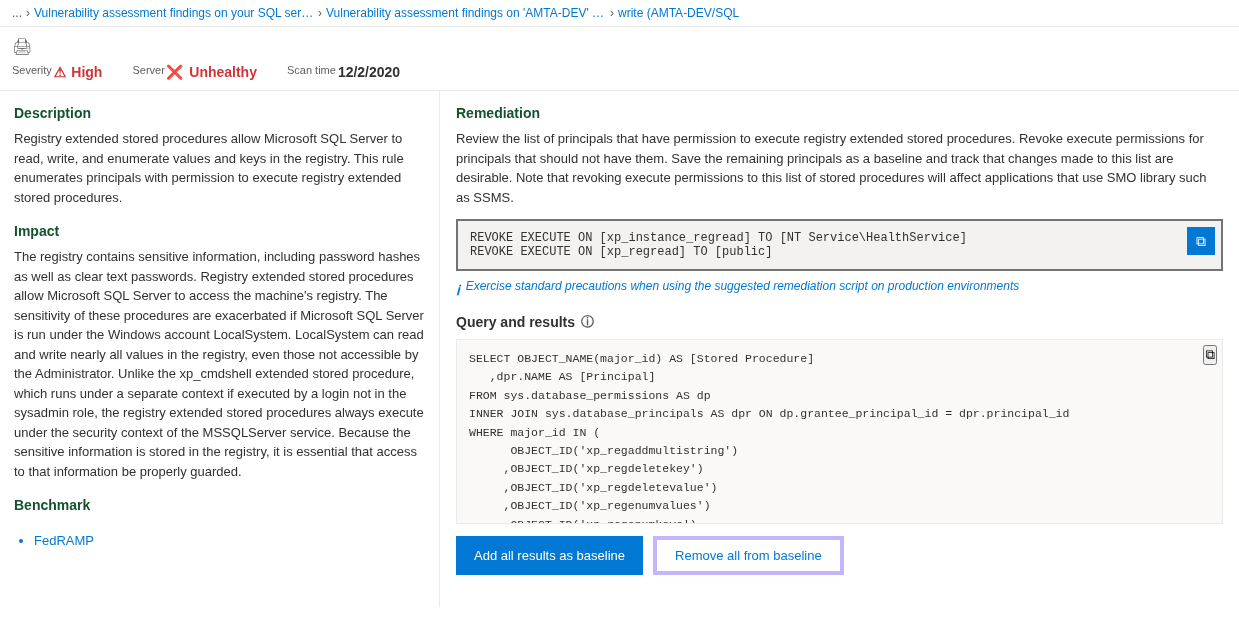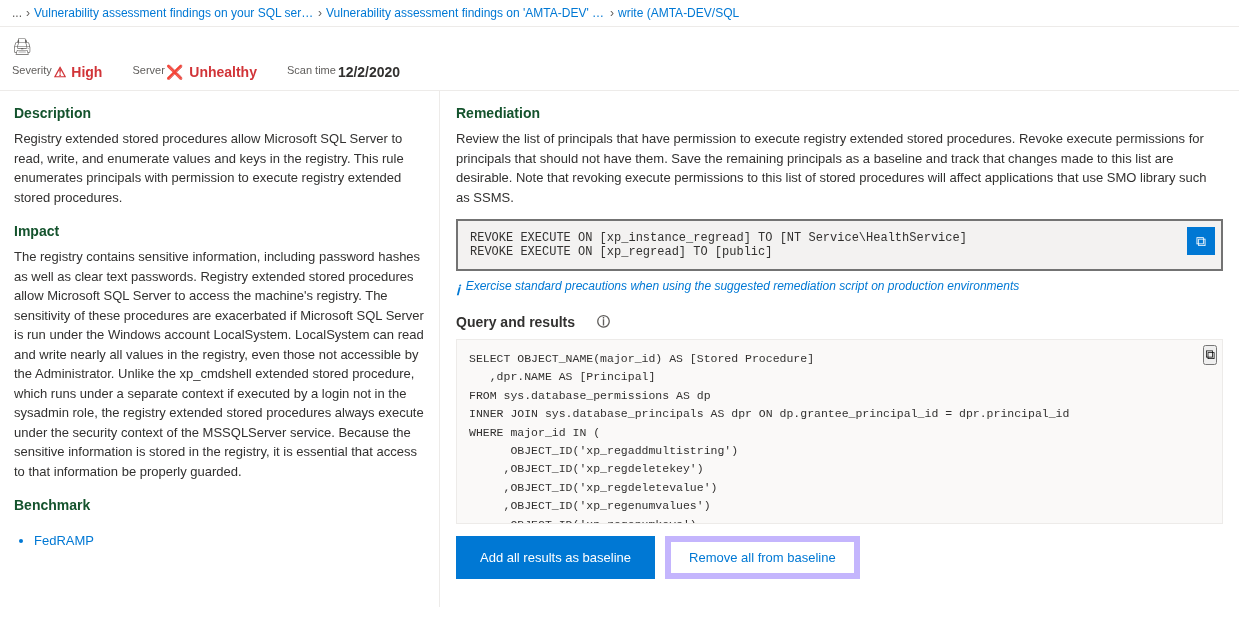--- a/index.html
+++ b/index.html
@@ -87,44 +87,44 @@
     .info-note {
       display: flex; align-items: flex-start; gap: 6px;
       font-size: 12px; color: #0078d4; font-style: italic; margin-bottom: 14px;
     }
     .info-note .info-icon {
       color: #0078d4; font-weight: bold; font-size: 14px; flex-shrink: 0; margin-top: 1px;
     }
 
     .query-section-title {
       font-size: 14px; font-weight: 600; margin-bottom: 8px;
-      display: flex; align-items: center; gap: 22px;
+      display: flex; align-items: center; gap: 6px;
     }
     .query-section-title .help-icon {
       color: #605e5c; font-size: 13px; cursor: pointer;
     }
 
     .query-box {
       background: #faf9f8; border: 1px solid #edebe9;
       font-family: 'Courier New', monospace; font-size: 11.5px;
       color: #323130; padding: 10px 36px 10px 12px;
       height: 185px; overflow-y: auto; position: relative;
       line-height: 1.6; white-space: pre;
     }
     .query-wrapper { position: relative; margin-bottom: 12px; }
 
     .action-row {
       display: flex; gap: 10px; margin-top: 8px;
     }
     .btn-primary {
-      background: #0078d4; color: #fff; border: none; padding: 8px 24px;
+      background: #0078d4; color: #fff; border: none; padding: 8px 18px;
       font-size: 13px; cursor: pointer; font-family: inherit;
     }
     .btn-secondary {
-      background: #fff; color: #0078d4; border: 6px solid #c4b5fd;
+      background: #fff; color: #0078d4; border: 4px solid #c4b5fd;
       padding: 8px 18px; font-size: 13px; cursor: pointer; font-family: inherit;
     }
   </style>
 </head>
 <body>
 
 <div class="breadcrumb">
   <span>...</span>
   <span class="sep">›</span>
   <a>Vulnerability assessment findings on your SQL servers on machines should be remediated</a>

